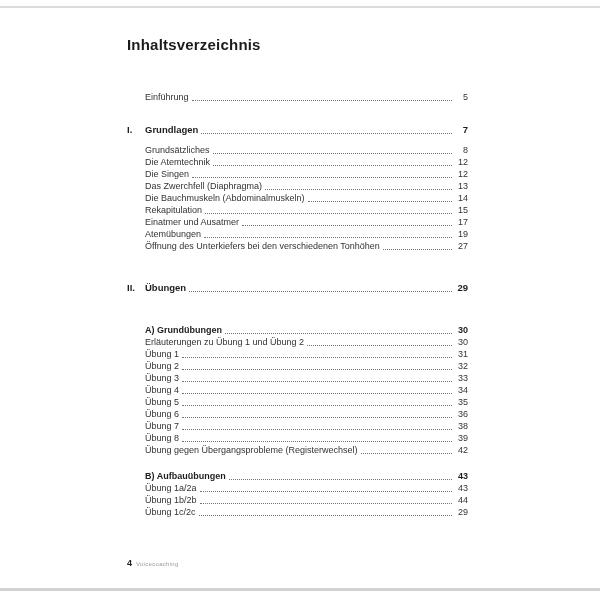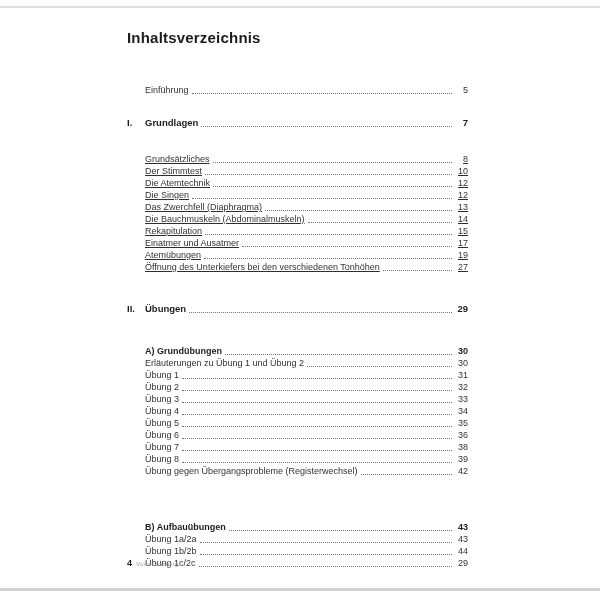--- a/index.html
+++ b/index.html
@@ -23,21 +23,21 @@
   }
   .scan-edge-bottom {
     position: absolute;
     top: 588px; left: 0;
     width: 100%; height: 3px;
     background: #d2d2d2;
   }
   .content {
     position: absolute;
     left: 127px;
-    top: 29px;
+    top: 36px;
     width: 341px;
   }
   .doc-title {
     font-size: 15px;
     font-weight: bold;
     color: #1c1c1c;
     letter-spacing: 0.2px;
     margin: 0 0 38px 0;
   }
   .toc-row {
@@ -67,23 +67,23 @@
     font-weight: bold;
     font-size: 9.5px;
     color: #1d1d1d;
   }
   .group-row {
     font-weight: bold;
     color: #1d1d1d;
   }
   .section-block { margin-top: 21px; }
   .section-block + .section-block { margin-top: 30px; }
-  .entry-list { margin-top: 24px; text-decoration: underline; }
+  .entry-list { margin-top: 8px; }
   .group-block { margin-top: 30px; }
-  .group-block + .group-block { margin-top: 44px; }
+  .group-block + .group-block { margin-top: 14px; }
   .footer {
     position: absolute;
     left: 127px;
     top: 558px;
     display: flex;
     align-items: baseline;
   }
   .footer-num {
     font-size: 9px;
     font-weight: bold;
@@ -117,25 +117,20 @@
           <span class="leader"></span>
           <span class="pagenum">7</span>
         </div>
         <div class="entry-list">
           <div class="toc-row item-row indent">
             <span class="label">Grundsätzliches</span>
             <span class="leader"></span>
             <span class="pagenum">8</span>
           </div>
           <div class="toc-row item-row indent">
-            <span class="label">Der Stimmtest</span>
-            <span class="leader"></span>
-            <span class="pagenum">10</span>
-          </div>
-          <div class="toc-row item-row indent">
             <span class="label">Die Atemtechnik</span>
             <span class="leader"></span>
             <span class="pagenum">12</span>
           </div>
           <div class="toc-row item-row indent">
             <span class="label">Die Singen</span>
             <span class="leader"></span>
             <span class="pagenum">12</span>
           </div>
           <div class="toc-row item-row indent">

